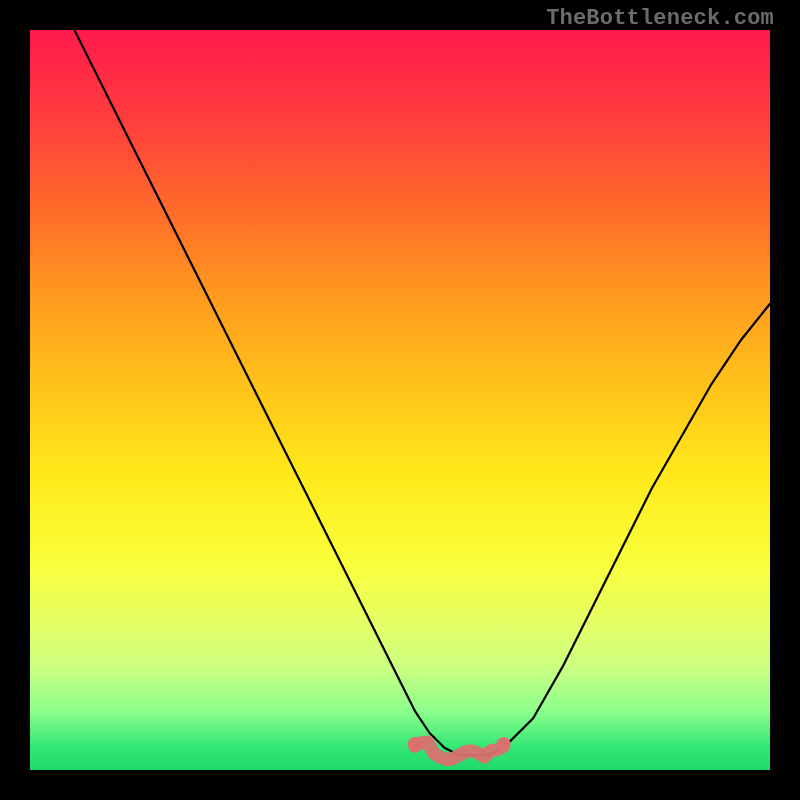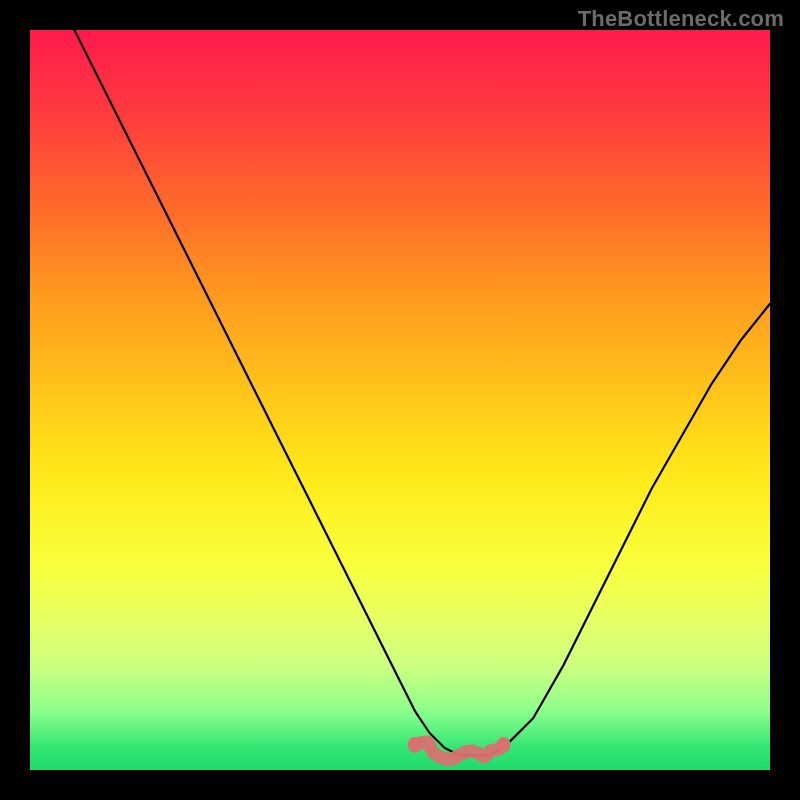--- a/index.html
+++ b/index.html
@@ -26,22 +26,22 @@
       #f9ff3a 72%,
       #e6ff66 80%,
       #ccff80 86%,
       #8cff8c 92%,
       #33e674 97%,
       #1fd96b 100%);
   }
   .watermark {
     position: absolute;
     top: 6px;
-    right: 16px;
-    font-family: Liberation Sans, sans-serif;
+    right: 26px;
+    font-family: Liberation Mono, monospace;
     font-size: 22px;
     font-weight: 600;
     color: #6b6b6b;
     letter-spacing: 0.2px;
     user-select: none;
   }
   svg.curve {
     position: absolute;
     inset: 0;
     width: 100%;

